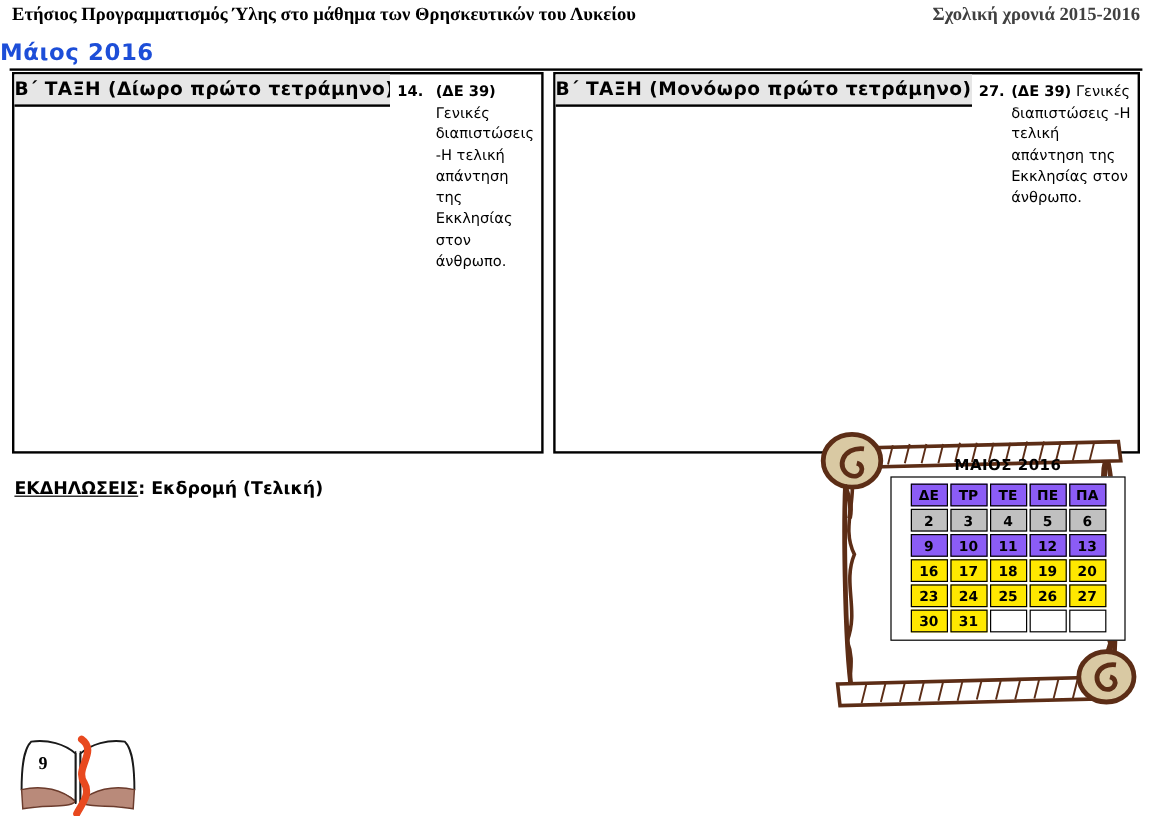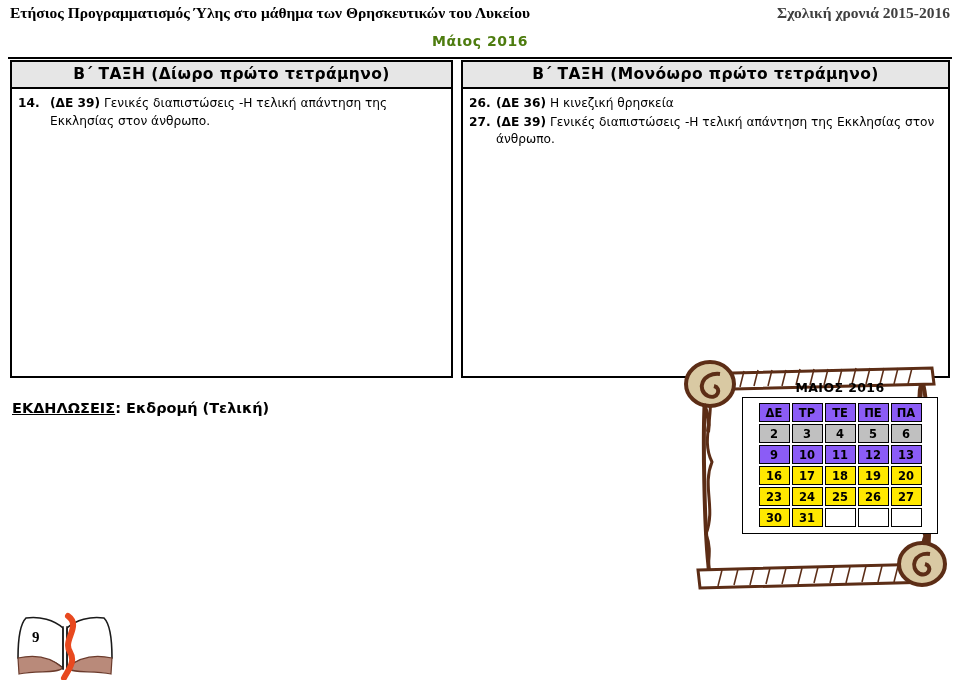--- a/index.html
+++ b/index.html
@@ -23,41 +23,41 @@
   }
   .runhead .right {
     position: absolute; right: 10px; top: 0;
     font-family: "Liberation Serif", "DejaVu Serif", serif;
     font-weight: bold; font-size: 15.5px; color: #404040; white-space: nowrap;
   }
 
   
   .month-title {
     position: absolute; top: 33px; left: 0; width: 960px;
-    text-align: center;
-    font-family: "DejaVu Sans", sans-serif;
-    font-weight: bold; font-size: 14px; color: #4d7c0f;
+    text-align: left;
+    font-family: "DejaVu Sans", sans-serif;
+    font-weight: bold; font-size: 19px; color: #1d4ed8;
     letter-spacing: .5px;
   }
   .title-rule {
     position: absolute; top: 57px; left: 8px; width: 944px;
     border-top: 2px solid #000;
   }
 
   
   .cols {
     position: absolute; top: 60px; left: 10px;
     width: 940px; height: 318px;
     display: flex; gap: 8px;
   }
   .col {
     position: relative;
     border: 2px solid #000;
     background: #fff;
-    display: flex; flex-direction: column;
+    display: flex; flex-direction: row;
   }
   .col.left  { width: 443px; }
   .col.right { width: 489px; }
 
   .col-head {
     background: #e6e6e6;
     border-bottom: 2px solid #000;
     height: 27px; line-height: 25px;
     text-align: center;
     font-family: "DejaVu Sans", sans-serif;
@@ -153,24 +153,20 @@
         <div class="entry">
           <span class="num">14.</span>
           <span class="txt"><b>(ΔΕ 39)</b> <span>Γενικές διαπιστώσεις -Η τελική απάντηση της Εκκλησίας στον άνθρωπο.</span></span>
         </div>
       </div>
     </div>
 
     <div class="col right">
       <div class="col-head">Β΄ ΤΑΞΗ (Μονόωρο πρώτο τετράμηνο)</div>
       <div class="col-body">
-        <div class="entry">
-          <span class="num">26.</span>
-          <span class="txt"><b>(ΔΕ 36)</b> <span>Η κινεζική θρησκεία</span></span>
-        </div>
         <div class="entry">
           <span class="num">27.</span>
           <span class="txt"><b>(ΔΕ 39)</b> <span>Γενικές διαπιστώσεις -Η τελική απάντηση της Εκκλησίας στον άνθρωπο.</span></span>
         </div>
       </div>
     </div>
 
   </div>
 
   <div class="events">

